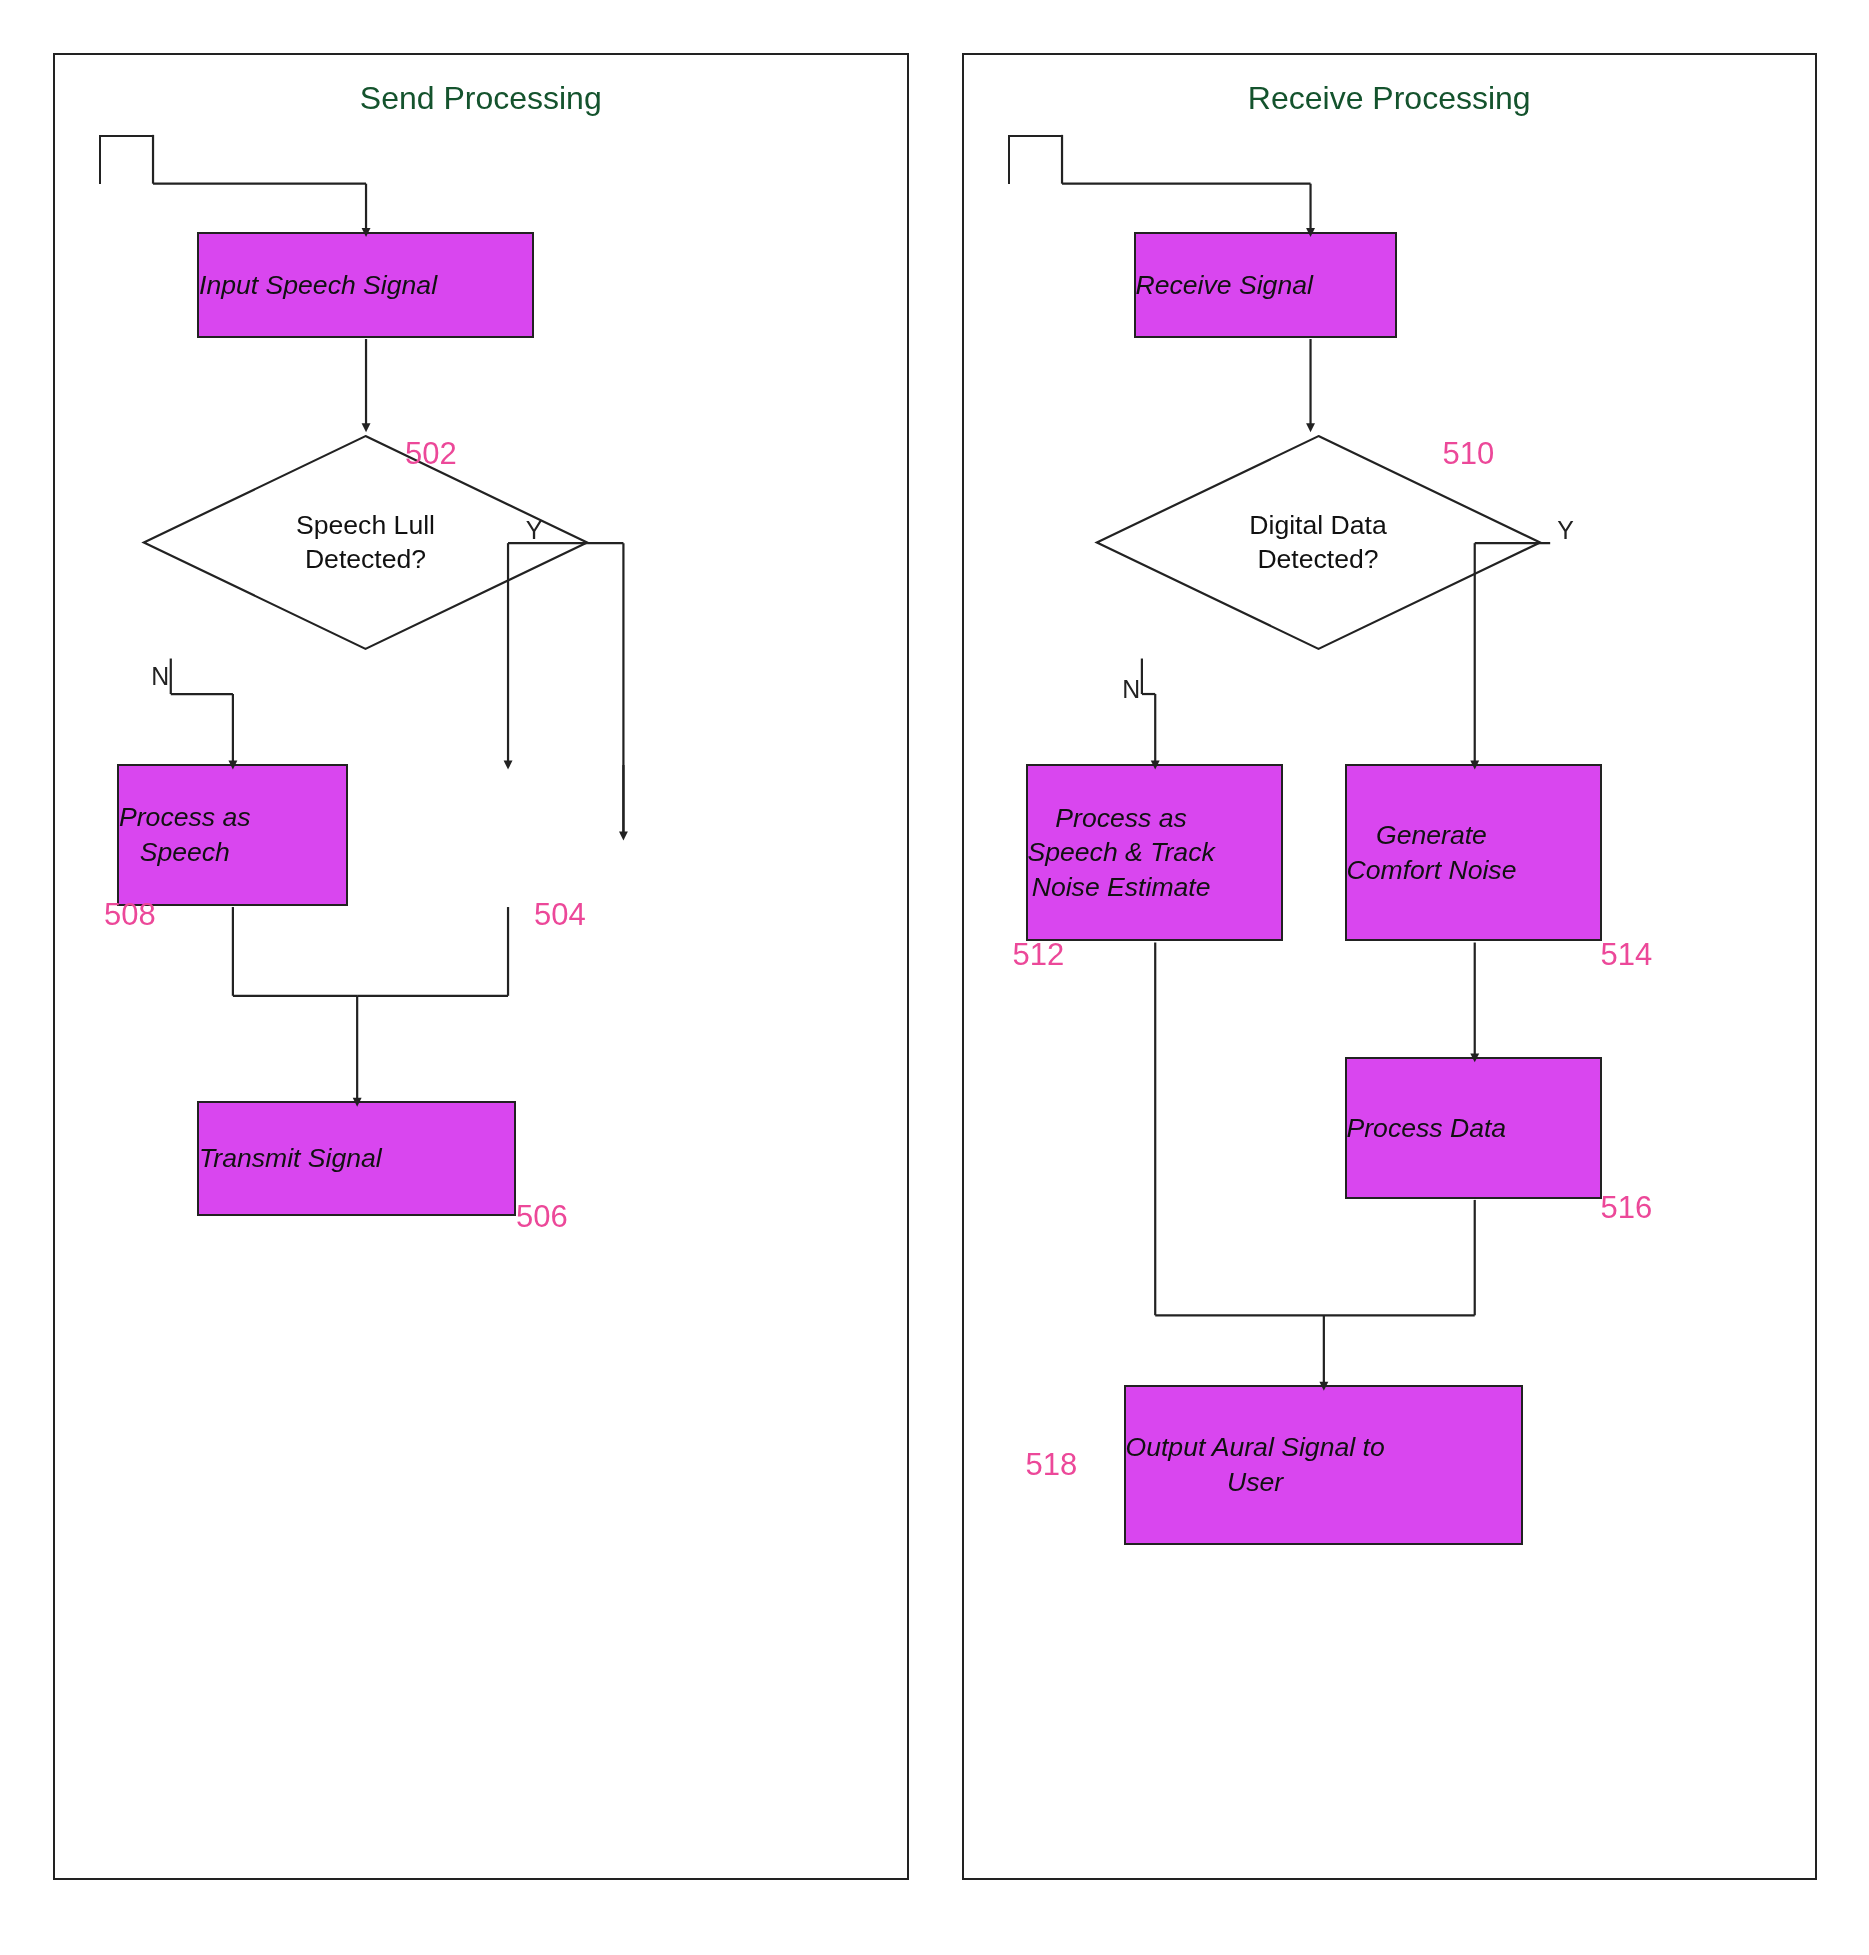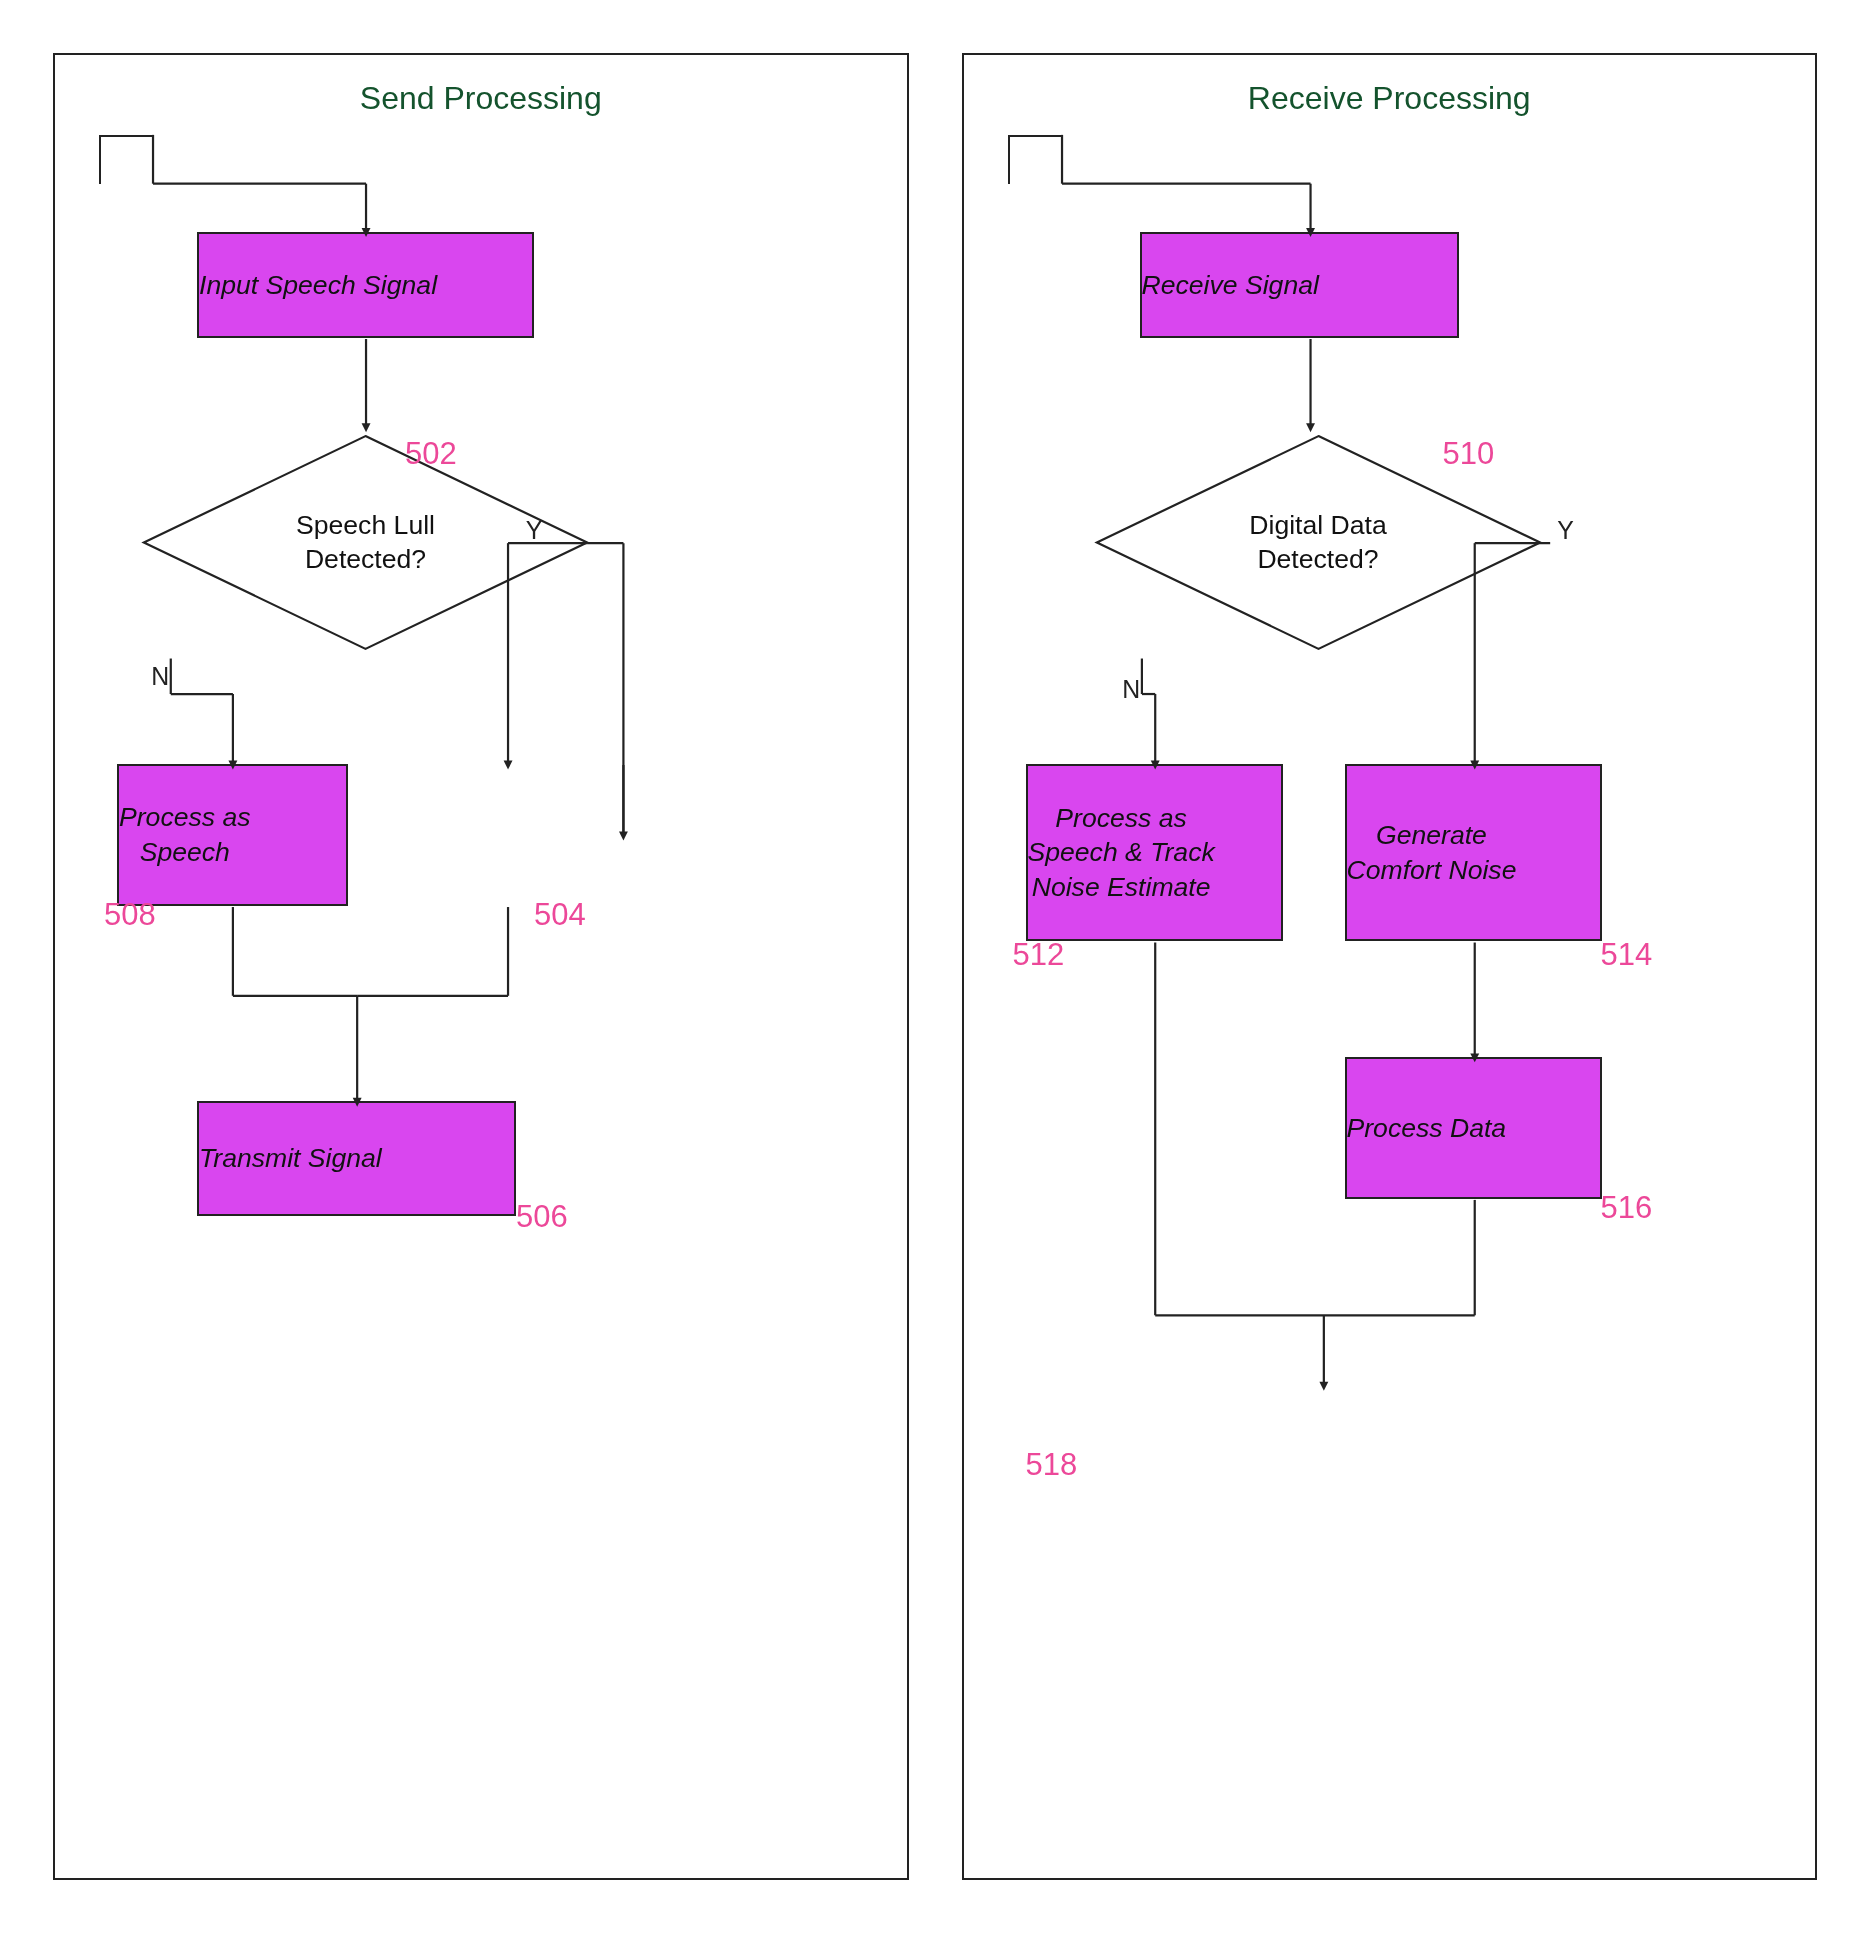--- a/index.html
+++ b/index.html
@@ -175,21 +175,21 @@
         <line x1="510" y1="960" x2="510" y2="1060"></line>
         <line x1="510" y1="1060" x2="340" y2="1060"></line>
       </svg>
     </div>
 
     <div class="diagram-box">
       <span class="diagram-title">Receive Processing</span>
 
       <div style="position:absolute;top:80px;left:44px;width:53px;height:49px;border-top:2.2px solid #222;border-left:2.2px solid #222;"></div>
 
-      <div class="fc-rect" style="left:176px;top:177px;width:319px;height:106px;">
+      <div class="fc-rect" style="left:170px;top:177px;width:263px;height:106px;">
         <span>Receive Signal</span>
       </div>
 
       <div class="fc-diamond-wrapper" style="left:124px;top:372px;width:461px;height:231px;">
         <svg width="461" height="231" viewBox="0 0 520 260">
           <polygon points="260,10 510,130 260,250 10,130" stroke="#222" stroke-width="2.5" fill="white"></polygon>
         </svg>
         <div class="fc-diamond-label">
           <span style="white-space:pre-line;">Digital Data
 Detected?</span>
@@ -212,20 +212,24 @@
       </div>
 
       <span class="label-ref" style="left:637px;top:882px;">514</span>
 
       <div class="fc-rect" style="left:381px;top:1002px;width:257px;height:142px;">
         <span>Process Data</span>
       </div>
 
       <span class="label-ref" style="left:637px;top:1135px;">516</span>
 
+      <div class="fc-rect" style="left:160px;top:1330px;width:399px;height:160px;">
+        <span style="white-space:pre-line;">Output Aural Signal to
+User</span>
+      </div>
 
       <span class="label-ref" style="left:62px;top:1392px;">518</span>
 
       <svg class="svg-overlay" viewBox="0 0 958.5 2054" width="850" height="1821">
 
         <line x1="110" y1="90" x2="110" y2="145"></line>
         <line x1="110" y1="145" x2="390" y2="145"></line>
         <line x1="390" y1="145" x2="390" y2="200"></line>
         <polygon points="385,195 395,195 390,205" fill="#222" stroke="none"></polygon>
 

